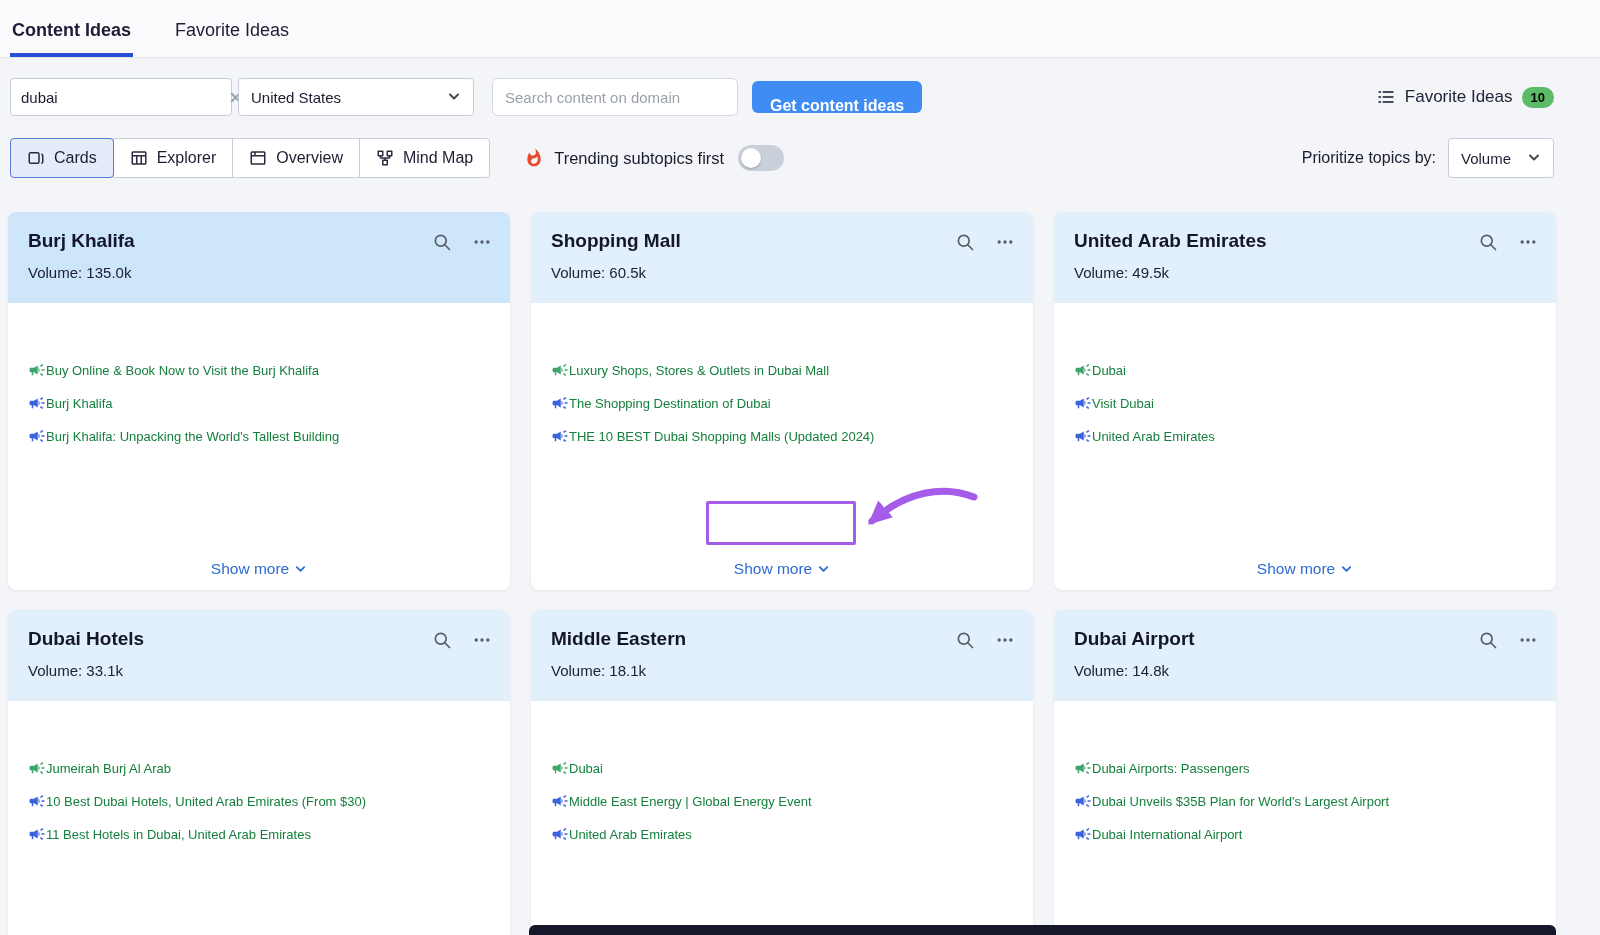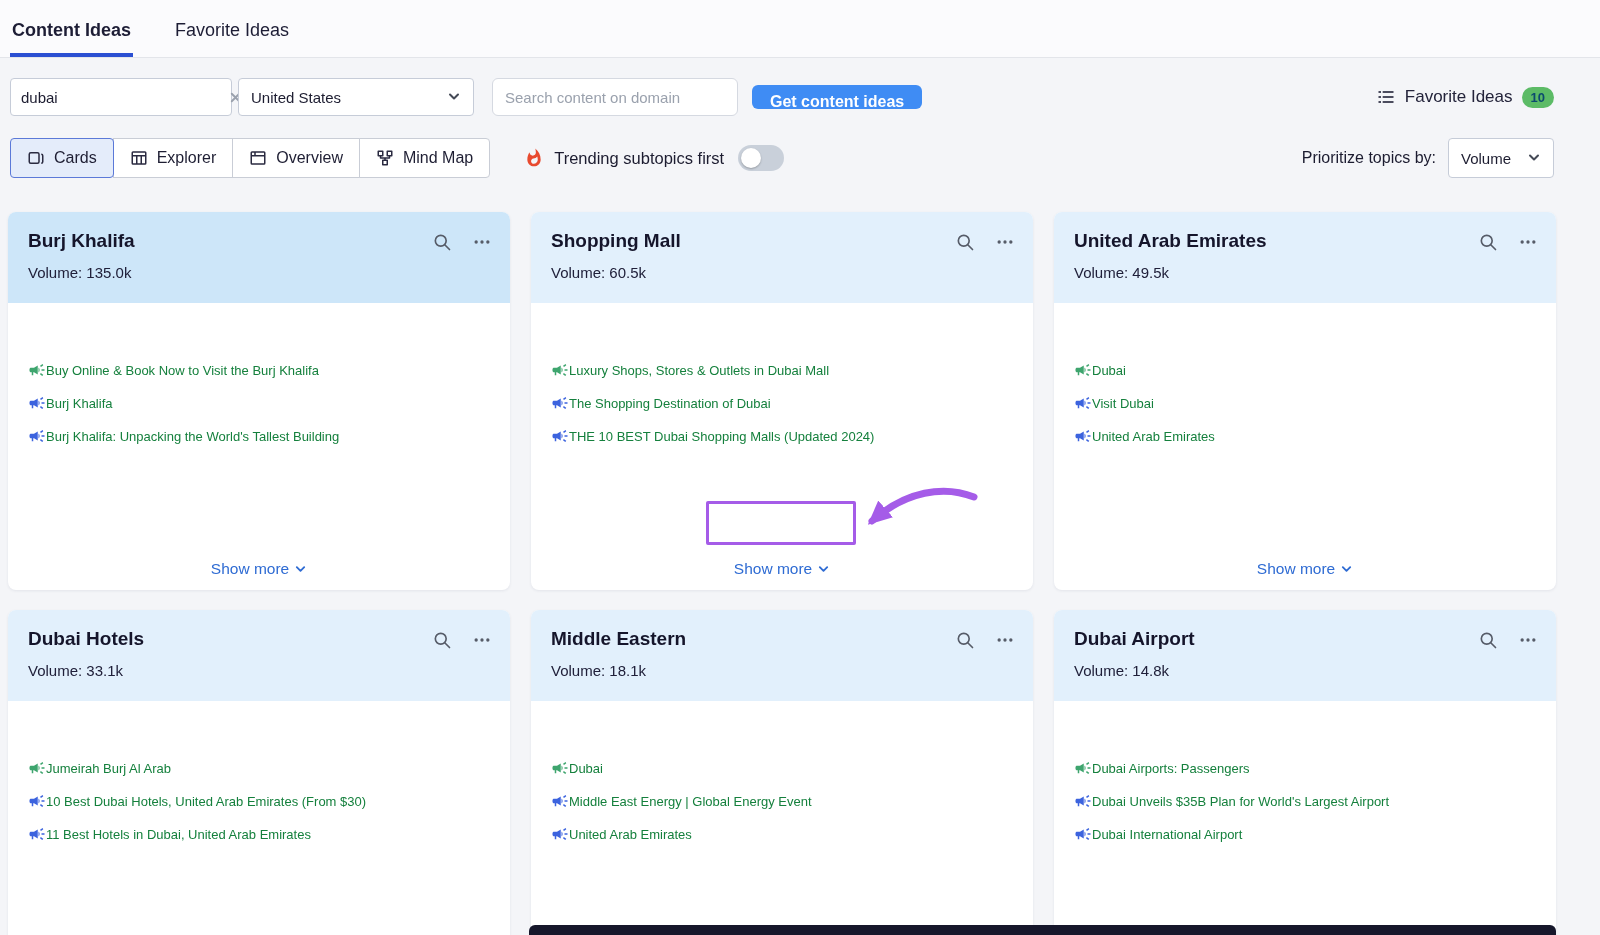--- a/index.html
+++ b/index.html
@@ -52,30 +52,30 @@
   .domain-wrap {
     width:246px; height:38px; margin-left:18px;
     background:#fff; border:1px solid #d5d9e1; border-radius:6px;
     display:flex; align-items:center; padding:0 12px;
   }
   .domain-wrap input {
     border:none; outline:none; width:100%; font:15px "Liberation Sans",sans-serif; background:transparent; color:#1c1c30;
   }
   .domain-wrap input::placeholder { color:#9aa1ad; }
   .get-btn {
-    margin-left:14px; height:24px; padding:8px 18px;
+    margin-left:14px; height:24px; padding:16px 18px;
     background:#3f8cf4; color:#fff; border:none; border-radius:6px;
     font:bold 16px "Liberation Sans",sans-serif; cursor:pointer;
   }
   .fav-right {
     margin-left:auto; display:flex; align-items:center; gap:9px;
     font-size:17px; color:#23233a; cursor:pointer;
   }
   .fav-badge {
-    background:#5cbb66; color:#0c4a6e; font-size:13px; font-weight:bold;
+    background:#5cbb66; color:#000000; font-size:13px; font-weight:bold;
     border-radius:11px; padding:3px 9px;
   }
 
   
   .view-row {
     display:flex; align-items:center;
     margin-top:22px; padding:0 46px 0 10px;
   }
   .segmented { display:flex; }
   .seg-btn {

